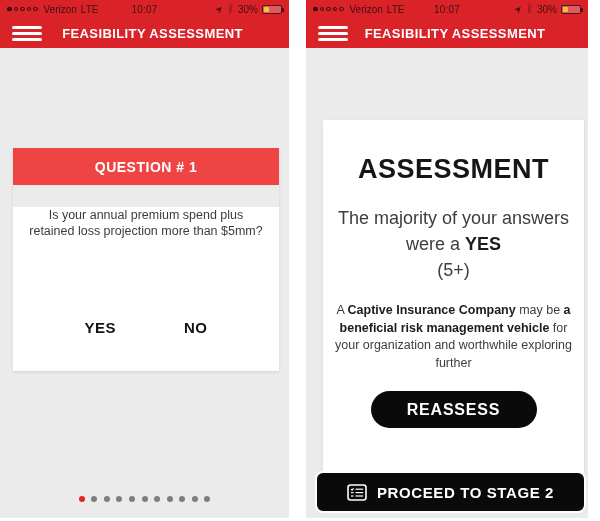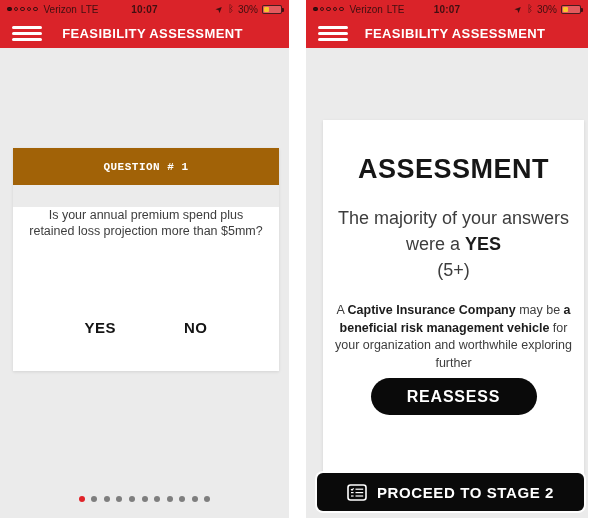--- a/index.html
+++ b/index.html
@@ -10,56 +10,56 @@
   .phone.left  { left:0;   width:289px; }
   .phone.right { left:306px; width:282px; }
 
   
   .topbar { background:#da2329; }
   .statusbar { height:18px; display:flex; align-items:center; padding:0 7px; font-size:10px; color:rgba(20,10,10,.78); }
   .sb-left { display:flex; align-items:center; gap:4px; flex:1; }
   .sig { display:flex; align-items:center; gap:2px; margin-right:2px; }
   .sig i { width:4.5px; height:4.5px; border-radius:50%; border:1px solid rgba(20,10,10,.75); display:inline-block; }
   .sig i.filled { background:rgba(20,10,10,.8); }
-  .sb-time { font-weight:bold; letter-spacing:.2px; }
+  .sb-time { font-weight:normal; letter-spacing:.2px; }
   .sb-right { display:flex; align-items:center; justify-content:flex-end; gap:4px; flex:1; }
   .loc-arrow { display:inline-block; transform:rotate(-45deg); font-size:9px; line-height:1; }
   .bt { font-family:"DejaVu Sans", sans-serif; font-size:10px; line-height:1; }
   .battery { position:relative; width:20px; height:9px; border:1px solid rgba(20,10,10,.75); border-radius:2px; background:rgba(255,255,255,.25); }
   .battery::after { content:""; position:absolute; right:-3px; top:2px; width:2px; height:4px; background:rgba(20,10,10,.75); border-radius:0 1px 1px 0; }
   .battery .battery-fill { position:absolute; left:1px; top:1px; bottom:1px; background:#f7c52c; border-radius:1px; }
 
   .appheader { height:30px; display:flex; align-items:center; padding:0 12px; }
   .burger { width:30px; height:15px; display:flex; flex-direction:column; justify-content:space-between; cursor:pointer; }
   .burger i { display:block; height:3px; background:#ffffff; border-radius:2px; }
   .apptitle { flex:1; text-align:center; color:#ffffff; font-weight:bold; font-size:13px; letter-spacing:.4px; }
   .hspacer { width:14px; }
 
   
   .q-card { position:absolute; left:13px; top:148px; width:266px; box-shadow:0 1px 3px rgba(0,0,0,.10); }
-  .q-card-header { height:37px; background:#a16207; display:flex; align-items:center; justify-content:center;
-                   color:#fff; font-weight:bold; font-size:11px; letter-spacing:.5px;font-family:Liberation Mono, monospace; }
+  .q-card-header { height:37px; background:#ef4444; display:flex; align-items:center; justify-content:center;
+                   color:#fff; font-weight:bold; font-size:14px; letter-spacing:.5px; }
   .q-card-body { background:#ffffff; height:164px; position:relative; }
   .question { margin:22px auto 0; max-width:238px; text-align:center; font-size:12.5px; line-height:1.28; color:#3d3d3d; }
   .yn-row { position:absolute; left:0; right:0; top:112px; display:flex; justify-content:center; gap:68px; }
   .yn { font-weight:bold; font-size:15px; letter-spacing:.5px; color:#141414; cursor:pointer; }
 
   
   .dots { position:absolute; bottom:16px; left:0; right:0; display:flex; justify-content:center; align-items:center; gap:6.6px; }
   .dots .dot { width:6px; height:6px; border-radius:50%; background:#7e7e7e; }
   .dots .dot.active { background:#e02329; }
 
   
   .a-card { position:absolute; left:17px; top:120px; width:261px; height:365px; background:#ffffff;
             text-align:center; box-shadow:0 1px 3px rgba(0,0,0,.10); }
   .a-title { margin-top:34px; font-size:27px; font-weight:bold; letter-spacing:.5px; color:#161616; }
   .a-summary { margin:20px auto 0; font-size:18px; color:#3d3d3d; line-height:1.45; max-width:253px; }
   .a-summary b, .a-detail b { color:#1c1c1c; }
   .a-detail { margin:19px auto 0; font-size:12.5px; color:#3d3d3d; line-height:1.4; max-width:253px; }
-  .reassess { margin-top:6px; width:166px; height:37px; border:none; border-radius:18.5px; background:#0a0a0a;
+  .reassess { margin-top:19px; width:166px; height:37px; border:none; border-radius:18.5px; background:#0a0a0a;
               color:#ffffff; font-family:inherit; font-weight:bold; font-size:16px; letter-spacing:.8px;
               display:inline-flex; align-items:center; justify-content:center; cursor:pointer; }
 
   
   .proceed { position:absolute; left:11px; right:4px; bottom:7px; height:38px; background:#0a0a0a; border:none;
              border-radius:6px; box-shadow:0 0 0 2px rgba(255,255,255,.9);
              color:#ffffff; font-family:inherit; font-weight:bold; font-size:15px; letter-spacing:.6px;
              display:flex; align-items:center; justify-content:center; gap:10px; cursor:pointer; }
   .proceed svg { display:block; }
 </style>

